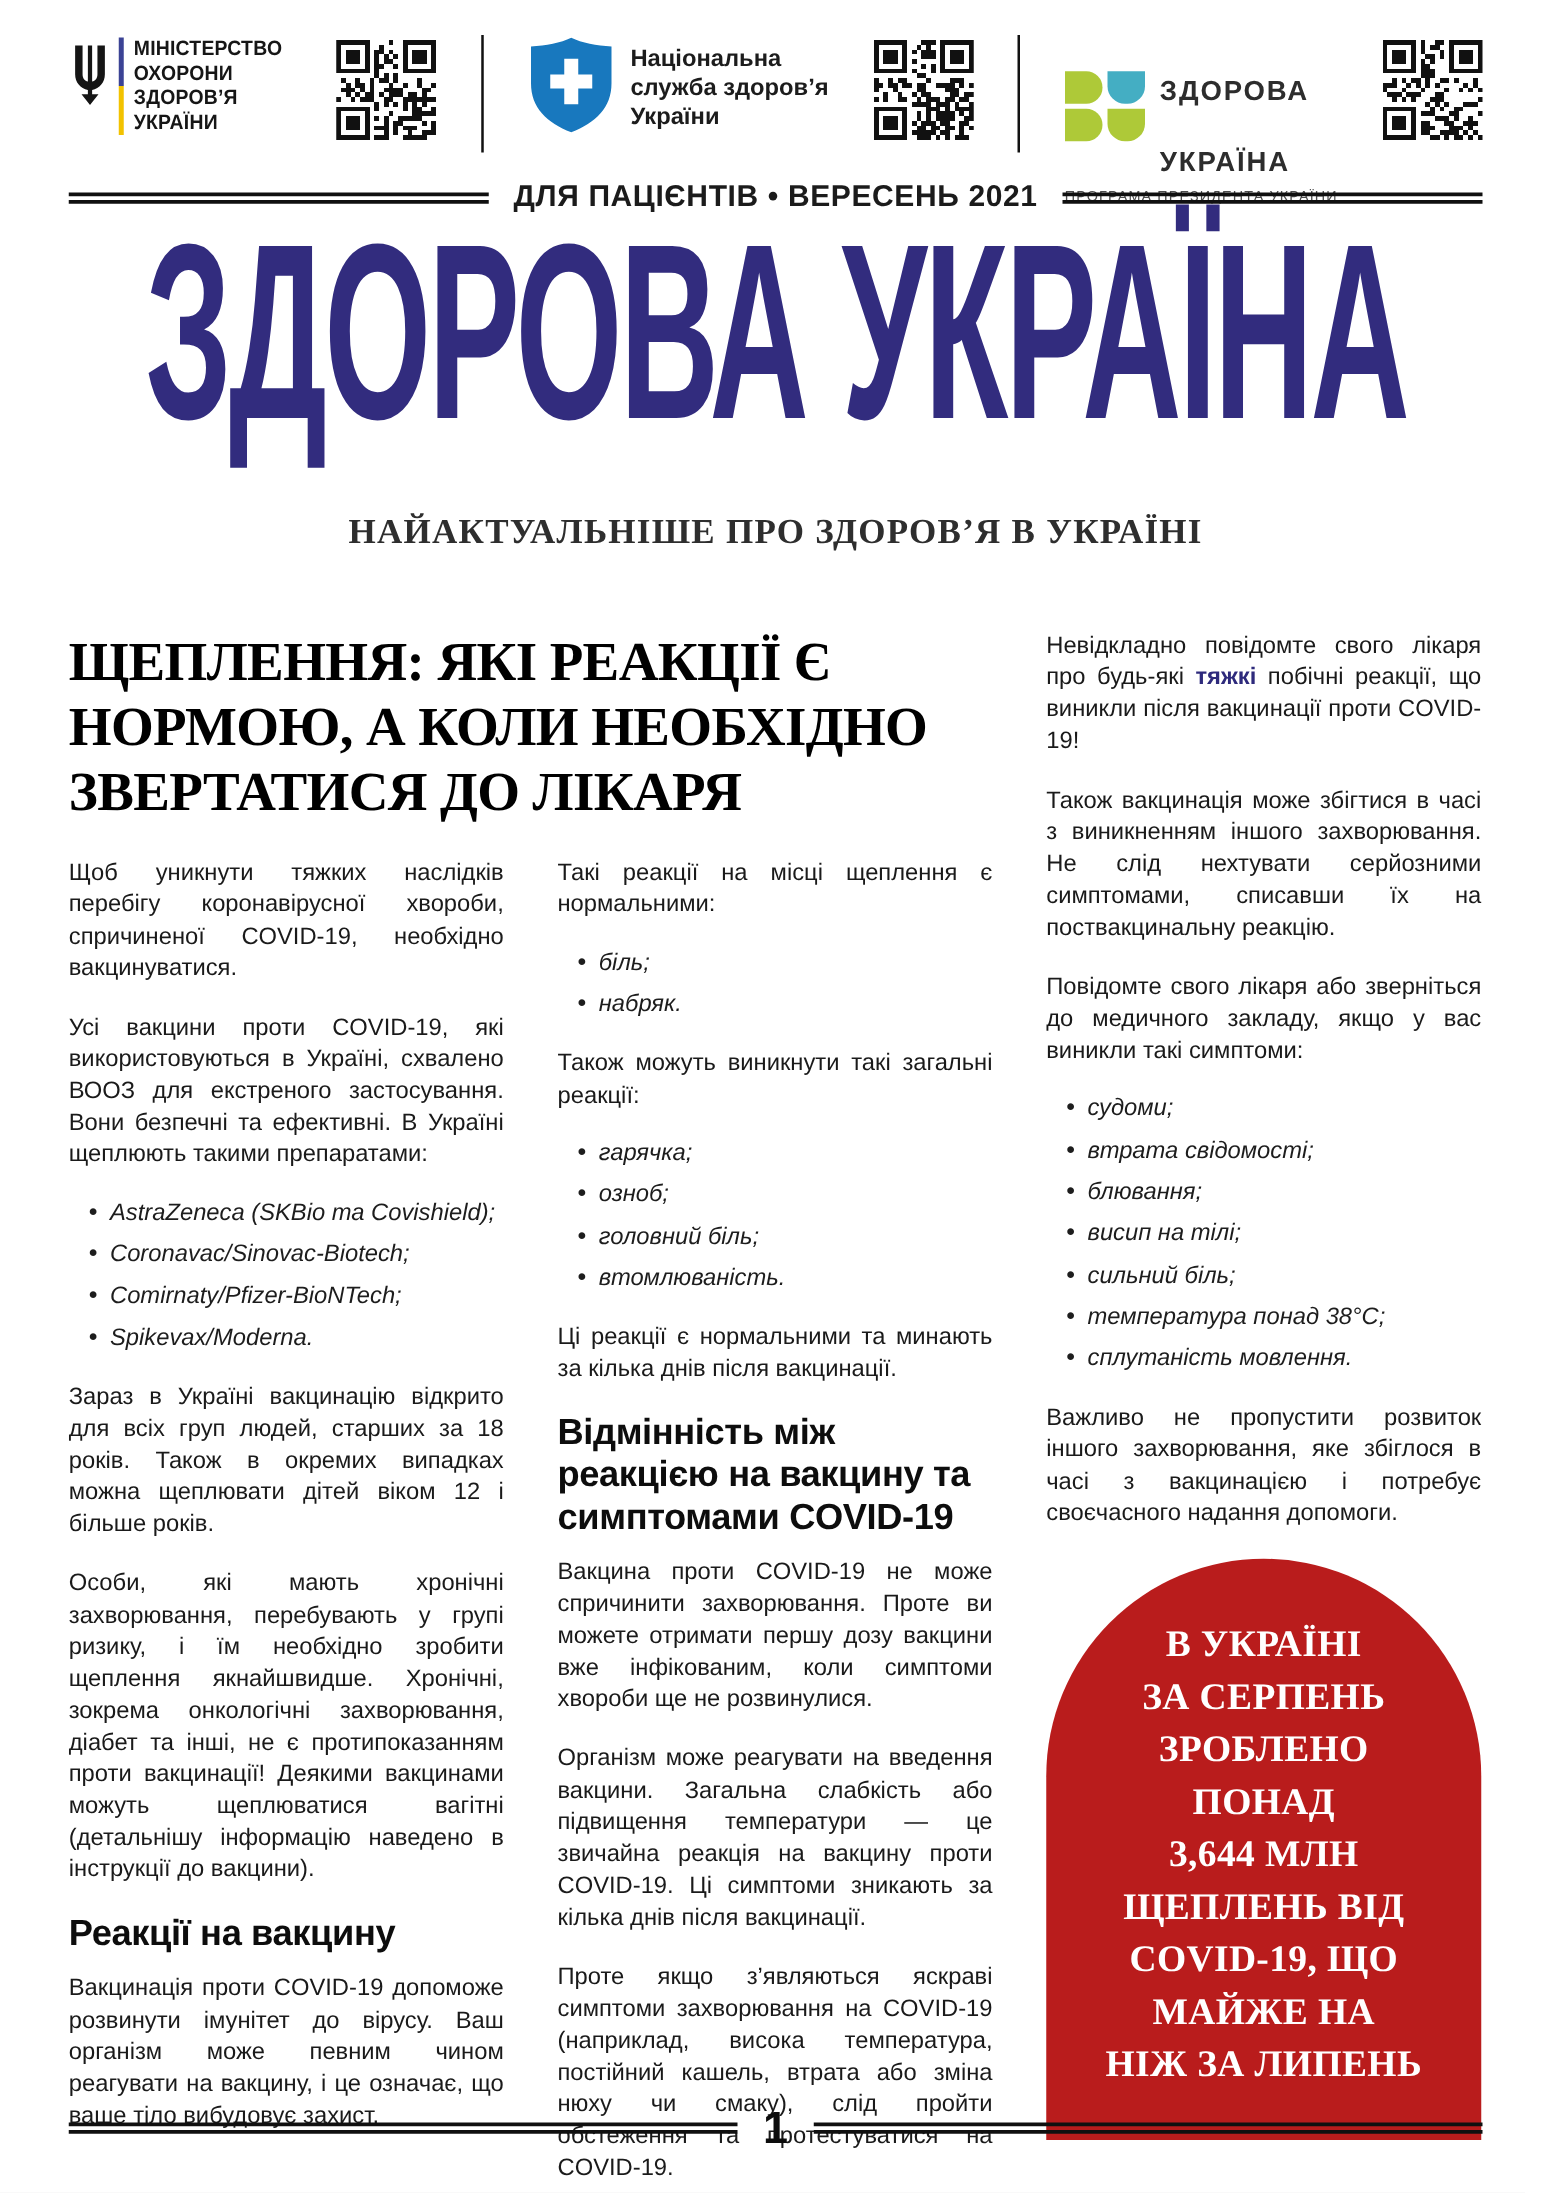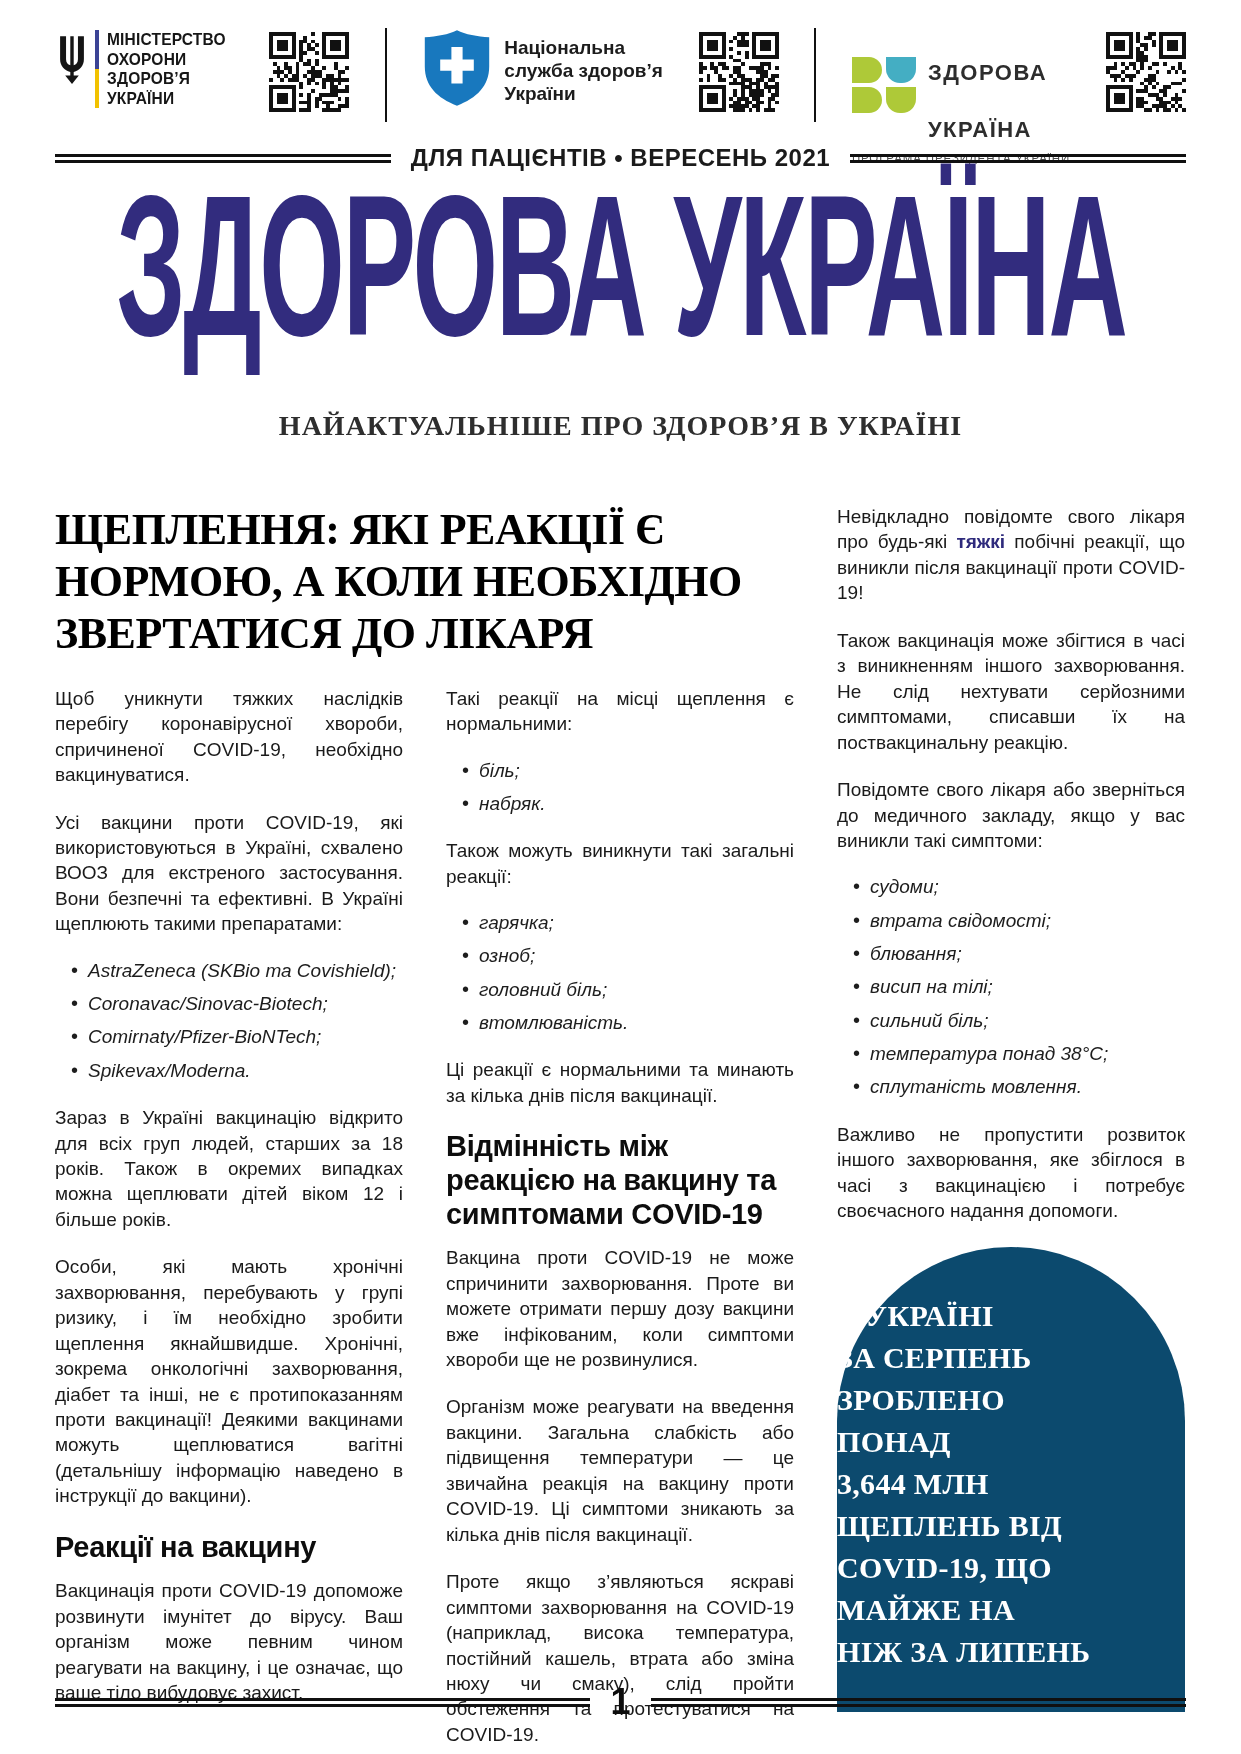--- a/index.html
+++ b/index.html
@@ -64,22 +64,22 @@
   p.body { font-size:19px; line-height:1.34; text-align:justify; margin:0 0 22px; color:#1a1a1a; }
   .sec-h { font-weight:bold; font-size:29px; line-height:1.16; letter-spacing:-.3px; margin:6px 0 14px; color:#0d0d0d; }
 
   ul.bullets { list-style:none; margin:0 0 22px; padding:0 0 0 16px; font-style:italic; }
   ul.bullets li { position:relative; padding-left:17px; margin-bottom:9px; font-size:19px; line-height:1.28; }
   ul.bullets li::before { content:"\2022"; position:absolute; left:0; top:-1px; font-style:normal; font-size:20px; }
 
   .hl { color:#2e2a7c; font-weight:bold; }
 
   
-  .stat-box { margin-top:24px; width:348px; height:465px; background:#0c4a6e;
-              border-radius:174px 174px 0 0; color:#fff; text-align:left;
+  .stat-box { margin-top:24px; width:348px; height:465px; background:#b91c1c;
+              border-radius:174px 174px 0 0; color:#fff; text-align:center;
               font-family:"Liberation Serif", serif; font-weight:bold; font-size:30px;
               padding-top:48px; }
   .stat-box div { line-height:42px; letter-spacing:.3px; }
 
   
   .footer { position:absolute; left:55px; right:55px; bottom:34px; display:flex; align-items:center; gap:20px; }
   .page-num { font-weight:bold; font-size:36px; line-height:1; color:#0c0c0c; }
 </style>
 </head>
 <body>

